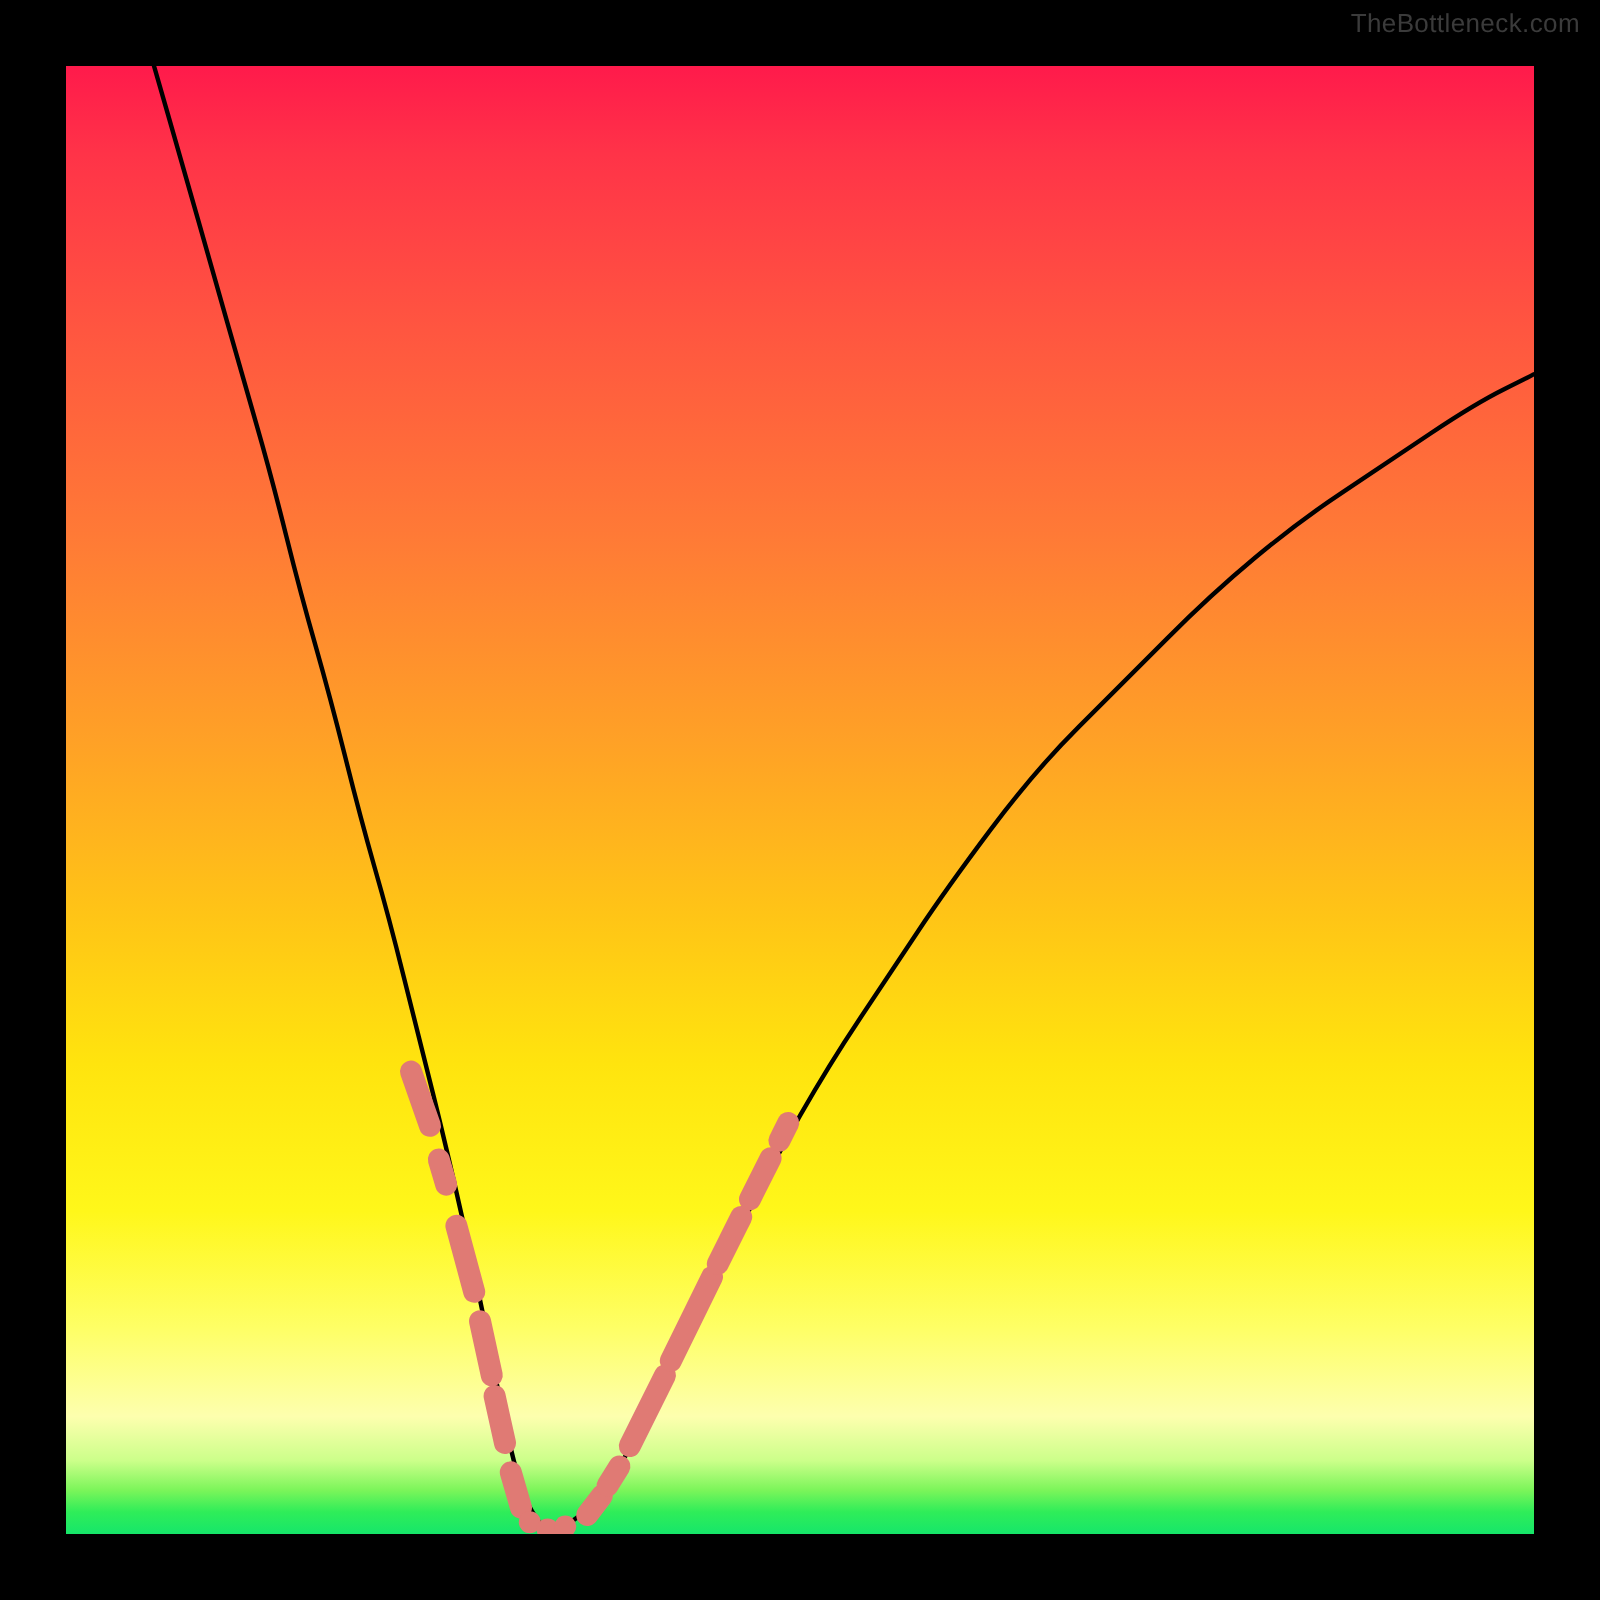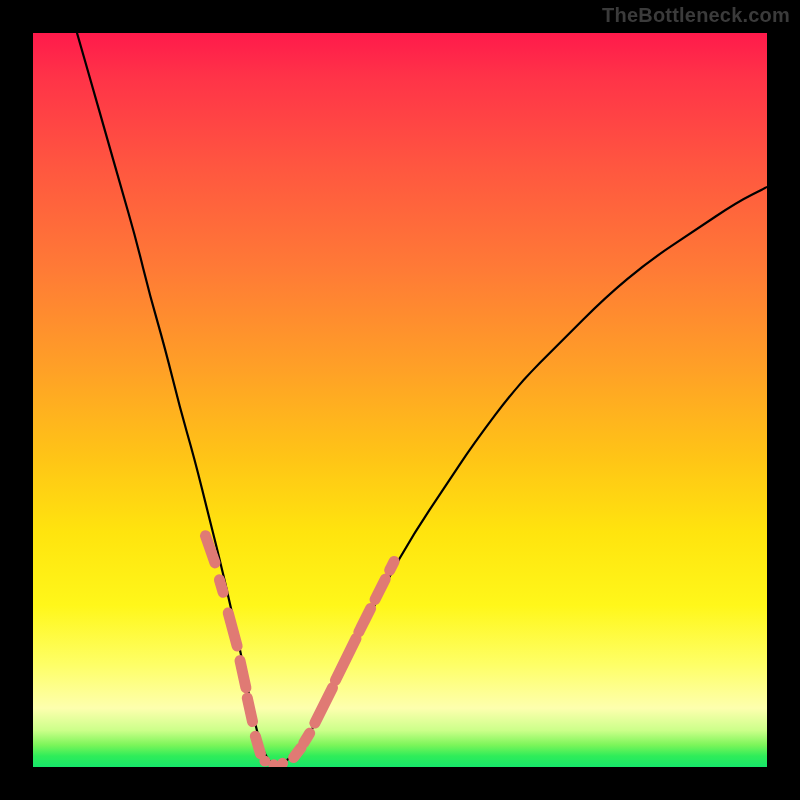--- a/index.html
+++ b/index.html
@@ -15,22 +15,22 @@
     position: relative;
     width: 800px;
     height: 800px;
     background: #000000;
   }
   .watermark {
     position: absolute;
     top: 4px;
     right: 10px;
     color: #3b3b3b;
-    font-size: 20px;
-    font-weight: 700;
+    font-size: 13px;
+    font-weight: 400;
     letter-spacing: 0.2px;
     user-select: none;
     z-index: 40;
   }
   .plot-area {
     position: absolute;
     left: 33px;
     top: 33px;
     width: 734px;
     height: 734px;

